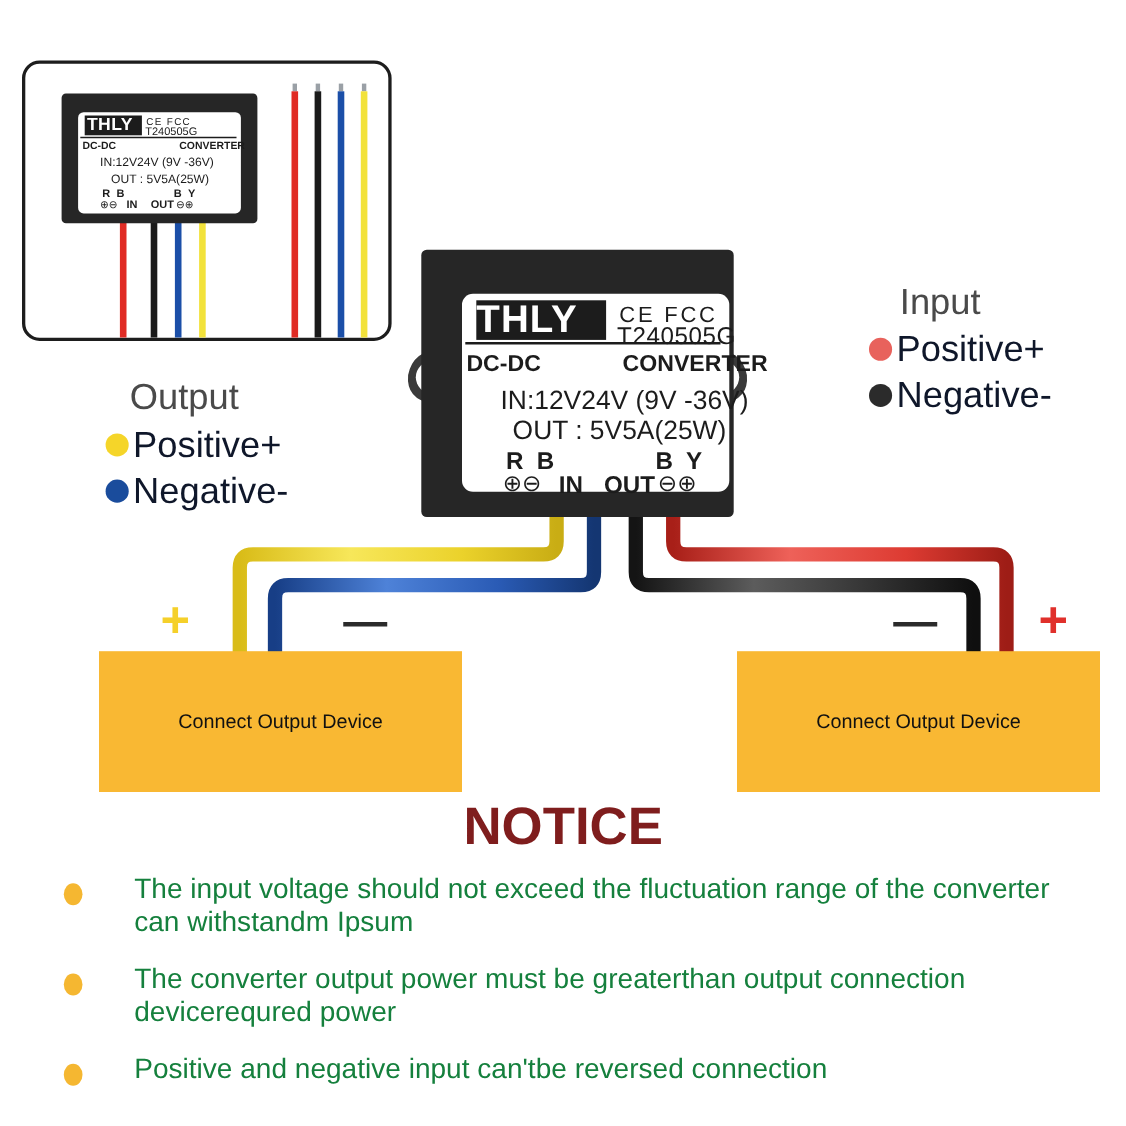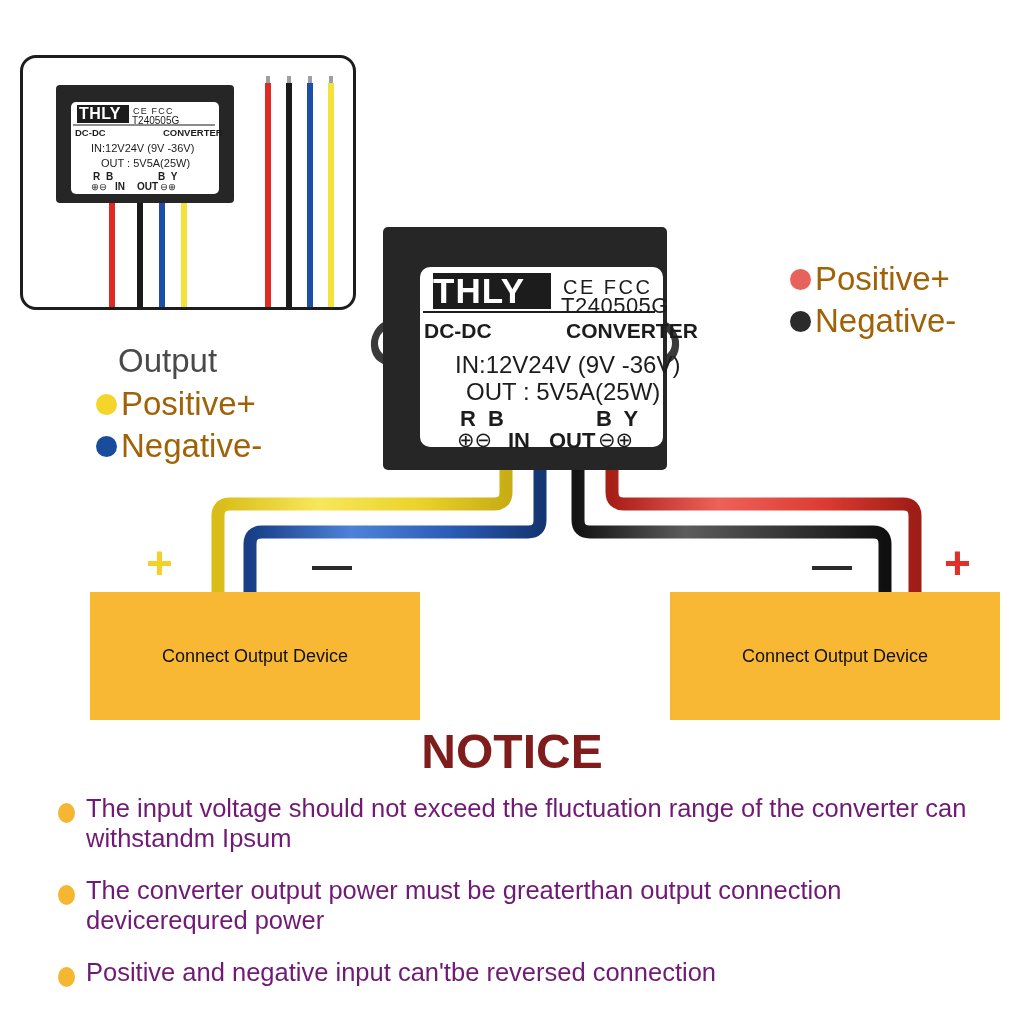--- a/index.html
+++ b/index.html
@@ -51,21 +51,21 @@
     gap: 4px;
     margin-top: 6px;
     white-space: nowrap;
   }
   .legend-dot {
     width: 21px; height: 21px;
     border-radius: 50%;
     flex: 0 0 auto;
   }
   .legend-label {
-    color: #a16207;
+    color: #0f172a;
     font-size: 33px;
     line-height: 36px;
     white-space: nowrap;
   }
   #legend-output { left: 96px; top: 330px; }
   #legend-output .legend-title { margin-left: 22px; margin-top: 12px; }
   #legend-input { left: 790px; top: 255px; }
   #legend-input .legend-title { margin-left: 28px; }
 
   
@@ -121,24 +121,25 @@
   }
   .notice-bullet {
     width: 17px; height: 20px;
     border-radius: 50%;
     background: #F5B731;
     flex: 0 0 auto;
     margin-top: 10px;
     margin-right: 11px;
   }
   .notice-text {
-    color: #701a75;
+    color: #15803d;
     font-size: 25.5px;
     line-height: 30px;
     max-width: 900px;
+    margin-left: 36px;
   }
 </style>
 </head>
 <body>
 
 <div class="stage">
 
   <svg class="abs" id="wires-svg" width="1024" height="1024" style="left:0;top:0;" viewBox="0 0 1024 1024">
     <defs>
       <linearGradient id="gradYellow" x1="0" y1="0" x2="1" y2="0">
@@ -279,20 +280,21 @@
       <span class="legend-dot" style="background:#F5D529;"></span>
       <span class="legend-label">Positive+</span>
     </div>
     <div class="legend-row">
       <span class="legend-dot" style="background:#1A4C9C;"></span>
       <span class="legend-label">Negative-</span>
     </div>
   </div>
 
   <div class="legend" id="legend-input">
+    <div class="legend-title">Input</div>
     <div class="legend-row">
       <span class="legend-dot" style="background:#E8625C;"></span>
       <span class="legend-label">Positive+</span>
     </div>
     <div class="legend-row">
       <span class="legend-dot" style="background:#2b2b2b;"></span>
       <span class="legend-label">Negative-</span>
     </div>
   </div>
 

